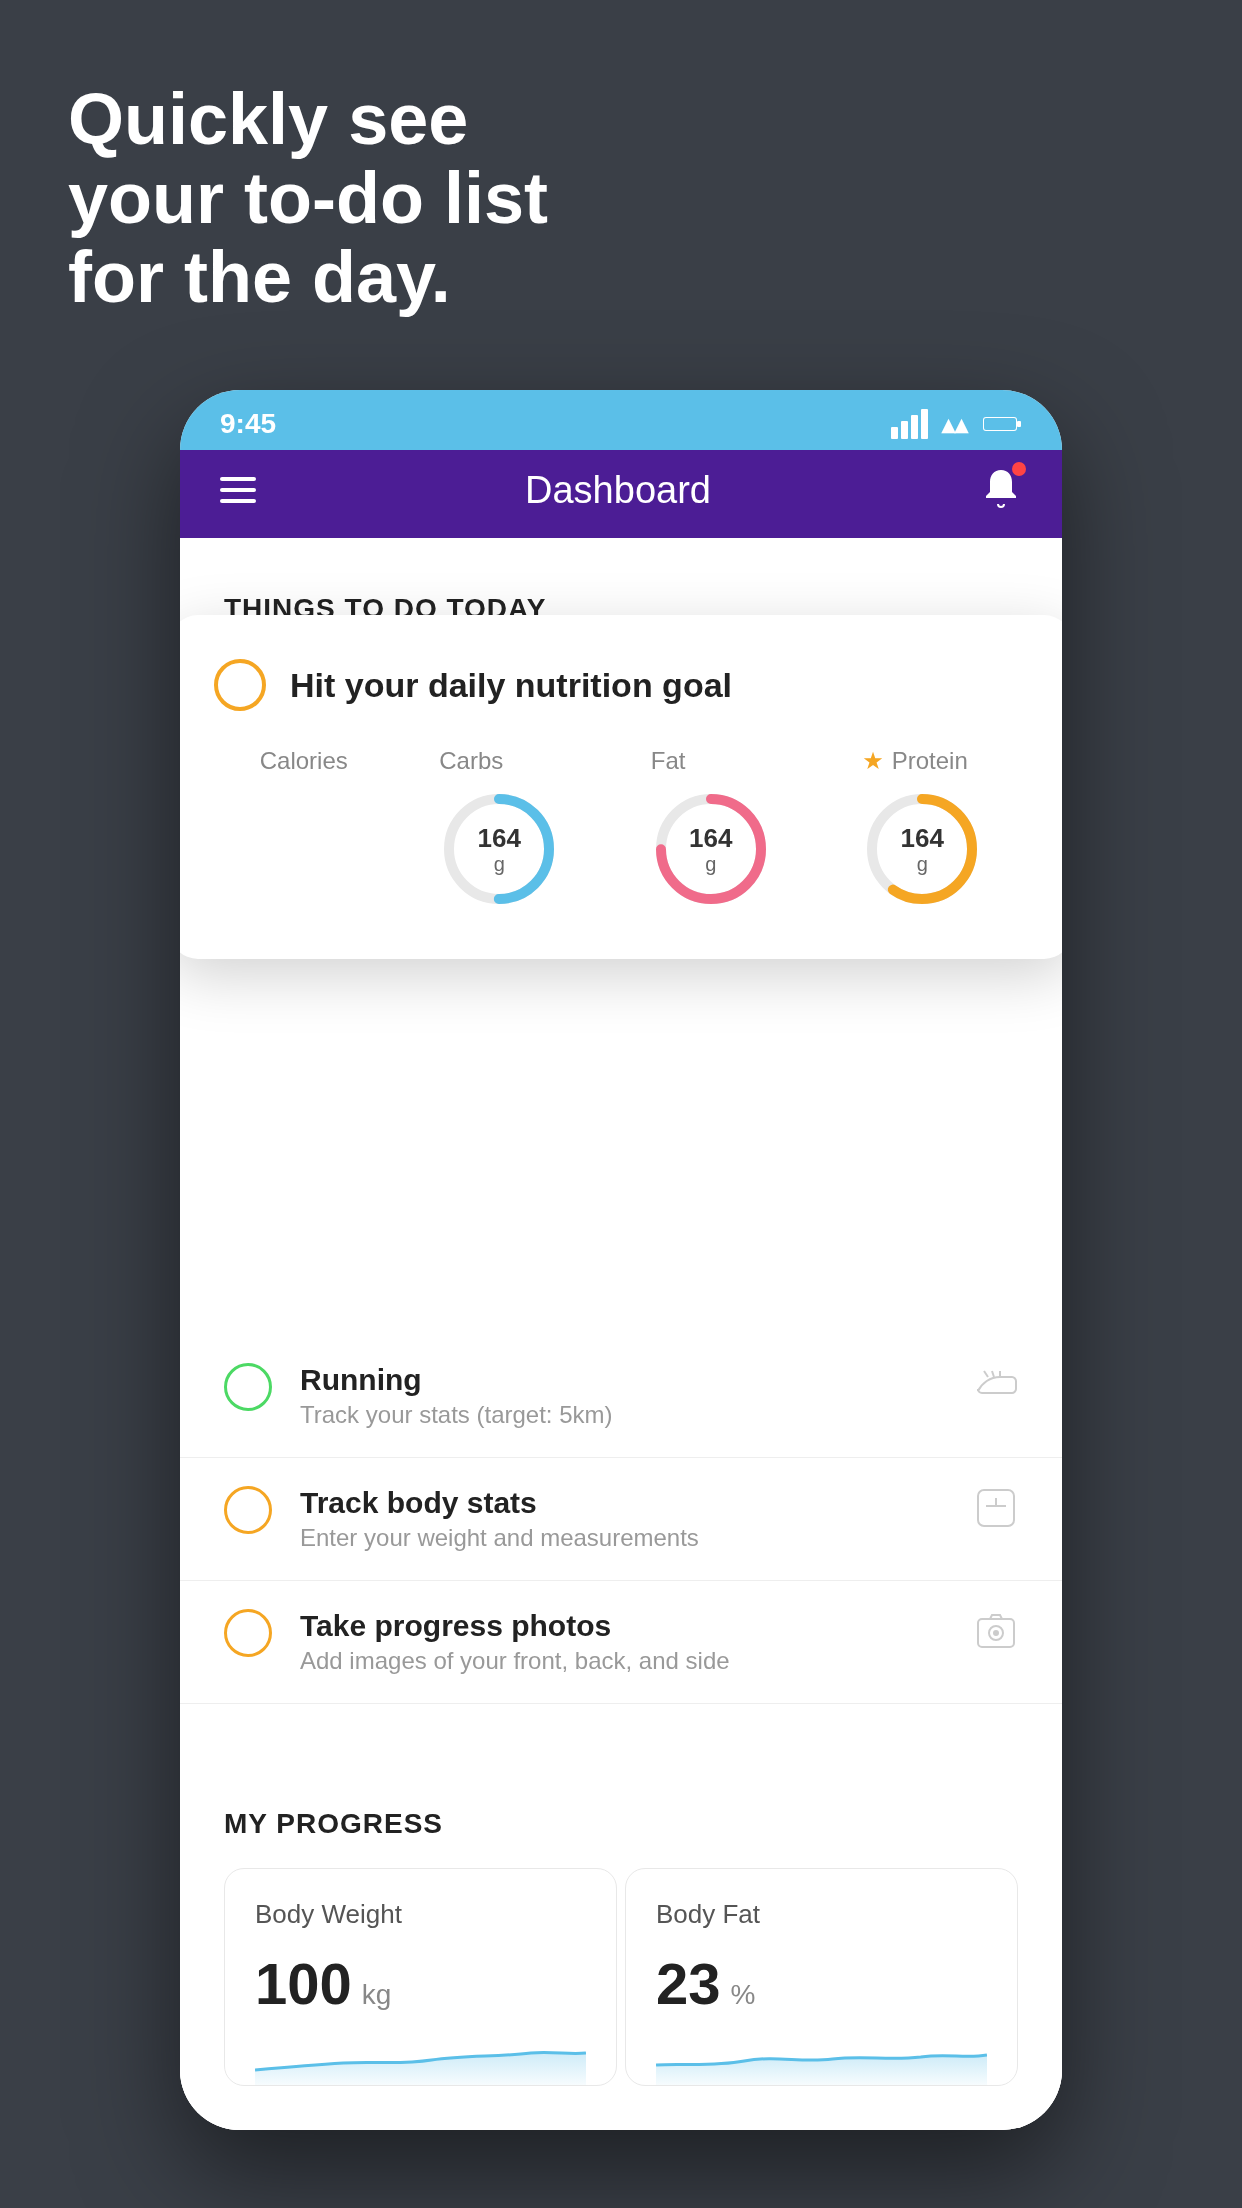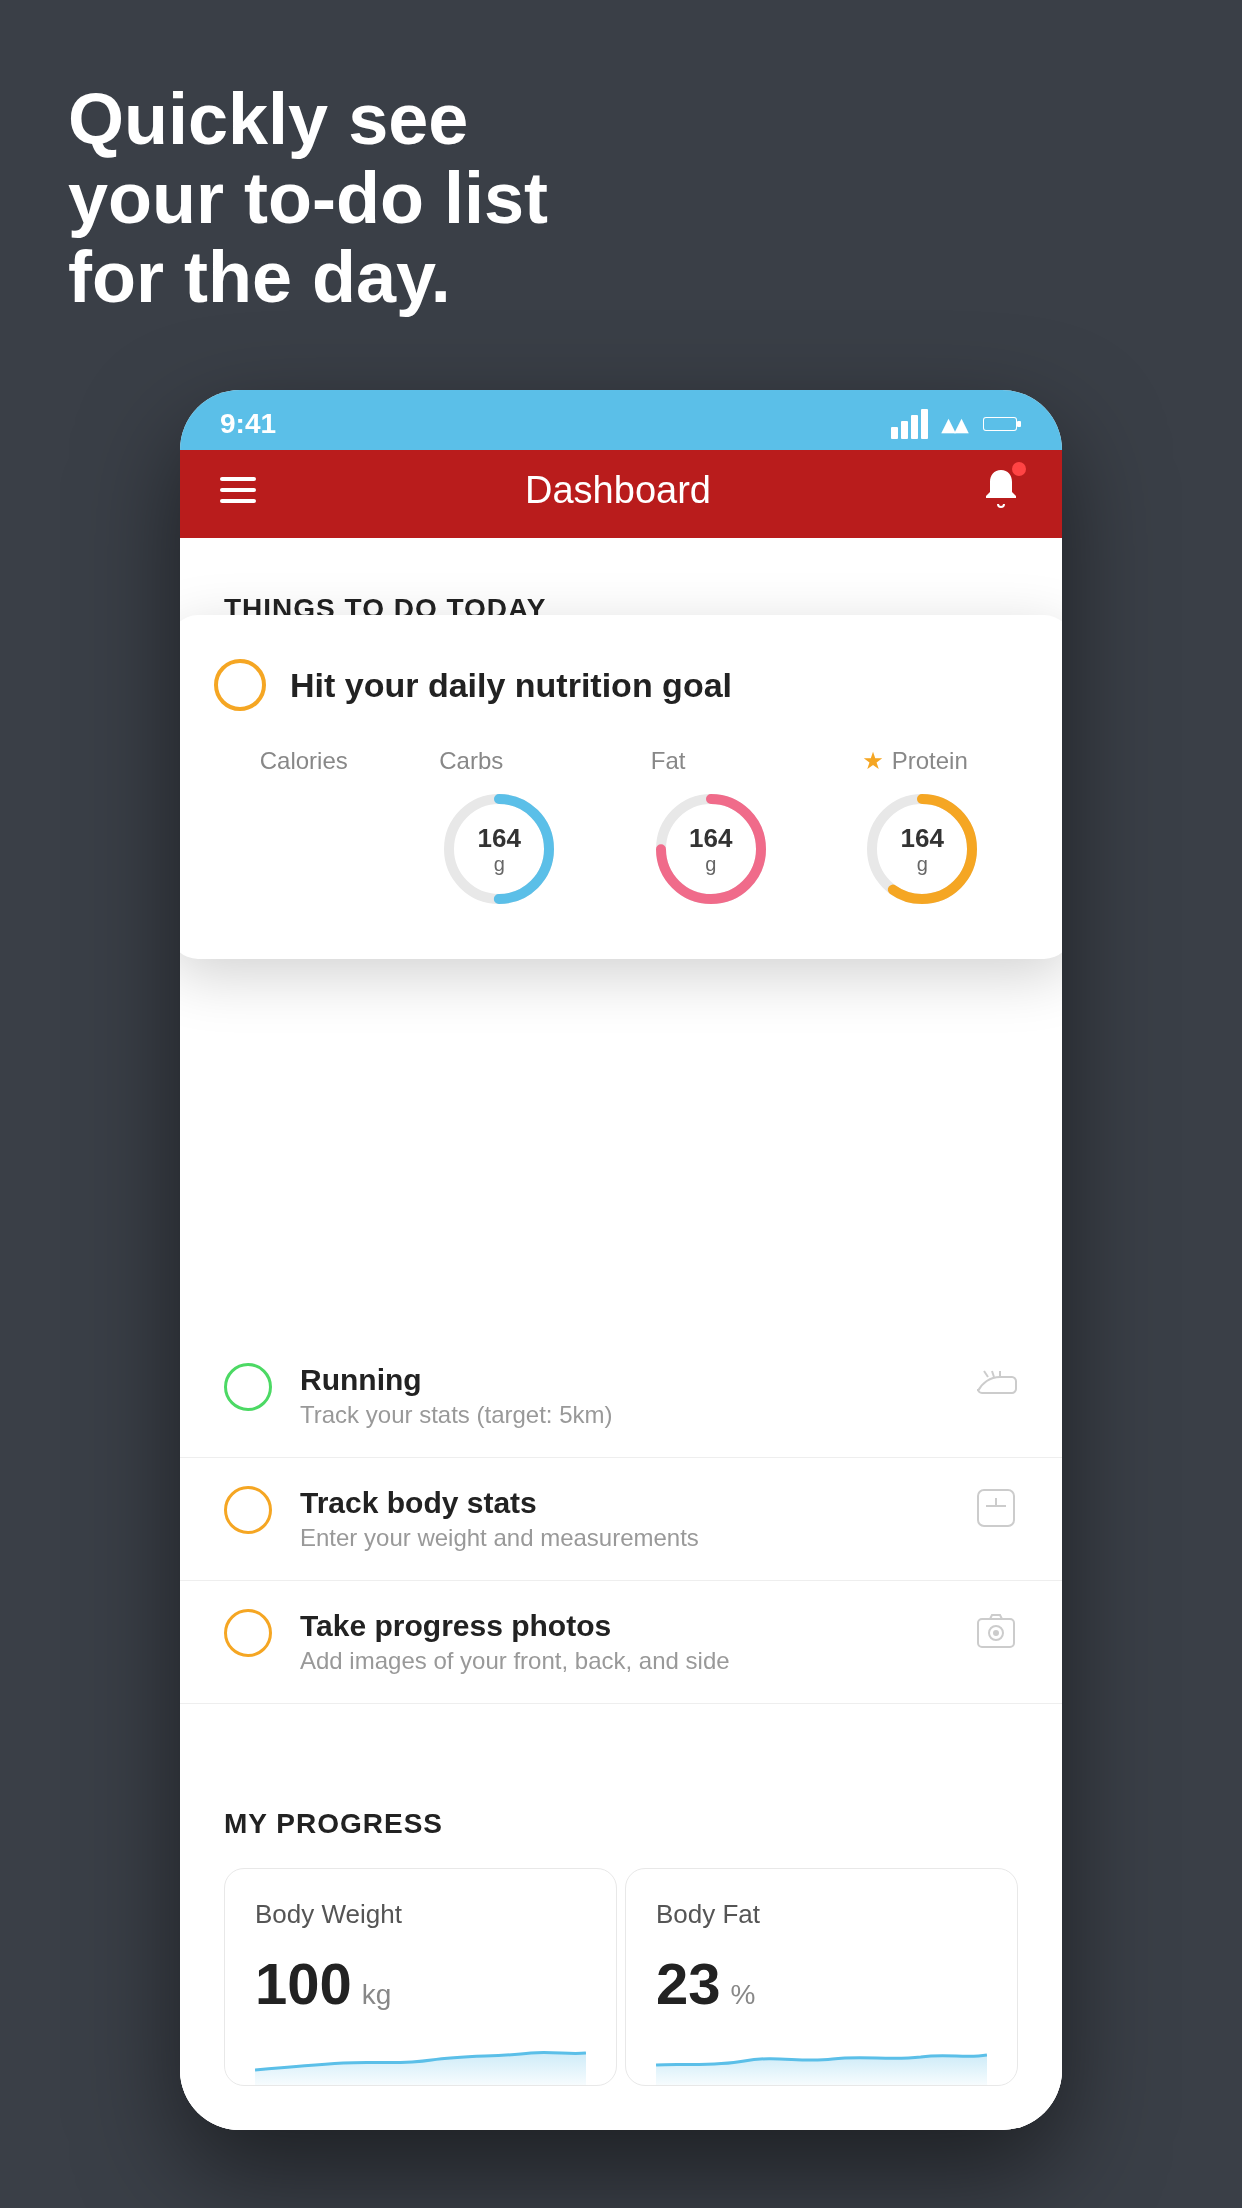--- a/index.html
+++ b/index.html
@@ -49,21 +49,21 @@
       font-weight: 600;
     }
     .status-icons {
       display: flex;
       align-items: center;
       gap: 14px;
     }
 
     
     .nav-bar {
-      background: #b91c1c;
+      background: #4c1d95;
       display: flex;
       justify-content: space-between;
       align-items: center;
       padding: 16px 40px 24px 40px;
     }
     .nav-title {
       color: #fff;
       font-size: 38px;
       font-weight: 500;
     }
@@ -302,21 +302,21 @@
 
 <div class="hero-text">
   <div>Quickly see</div>
   <div>your to-do list</div>
   <div>for the day.</div>
 </div>
 
 <div class="phone">
 
   <div class="status-bar">
-    <span>9:41</span>
+    <span>9:45</span>
     <div class="status-icons">
       <div class="signal-bars">
         <span style="height:12px;"></span>
         <span style="height:18px;"></span>
         <span style="height:24px;"></span>
         <span style="height:30px;"></span>
       </div>
       <span class="wifi-icon">▴▴</span>
 
       <svg width="40" height="20" viewBox="0 0 40 20">

